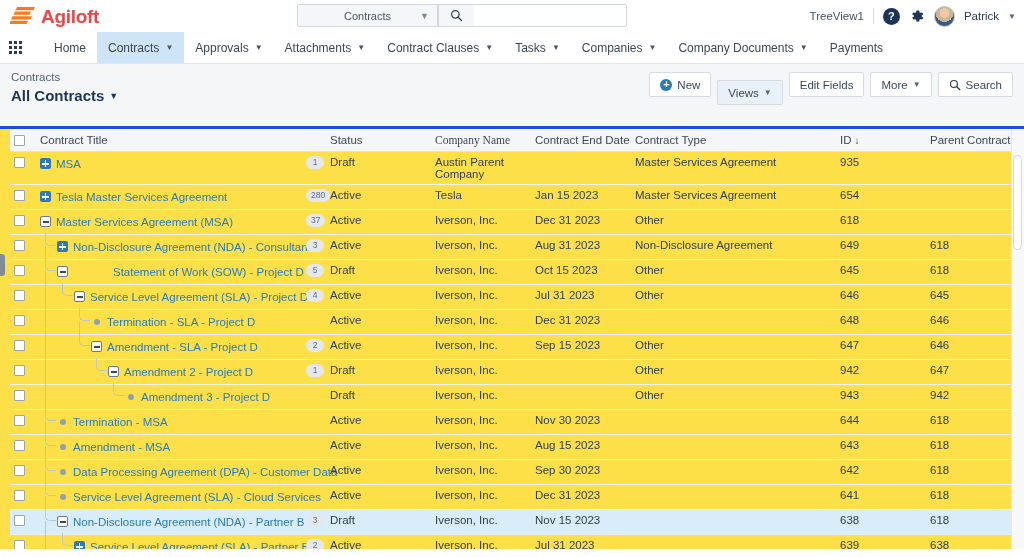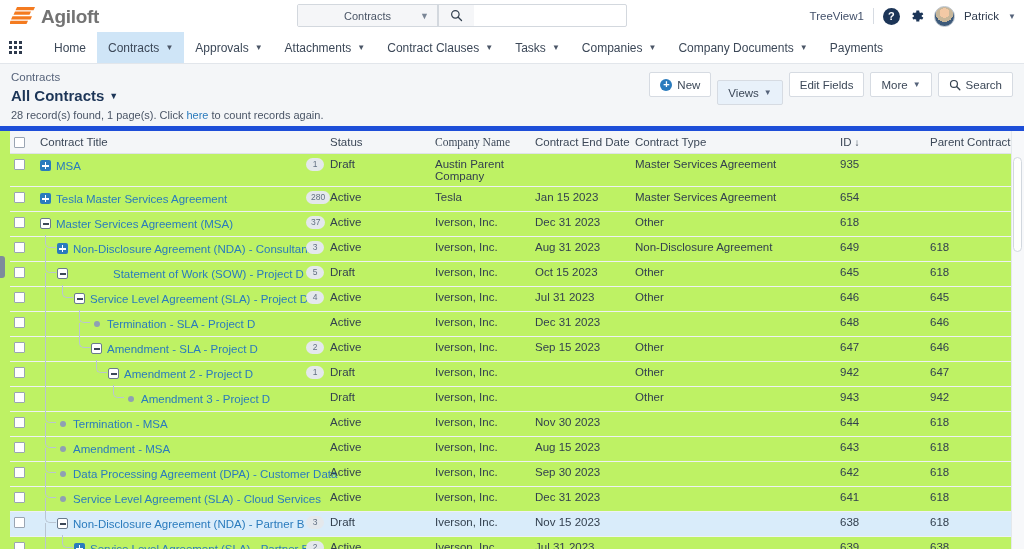--- a/index.html
+++ b/index.html
@@ -20,21 +20,21 @@
     background: #ffffff;
     display: flex;
     align-items: center;
   }
   .logo-wrap {
     display: flex; align-items: center;
     margin-left: 10px; gap: 5px;
   }
   .logo-mark { width: 26px; height: 20px; display:block; }
   .logo-text {
-    font-size: 19px; font-weight: bold; color: #737373;
+    font-size: 19px; font-weight: bold; color: #ef4444;
     letter-spacing: -0.3px; line-height: 1;
   }
 
   .searchbox {
     position: absolute; left: 297px; top: 4px;
     height: 23px; width: 330px;
     display: flex; align-items: stretch;
     border: 1px solid #d3d8de; border-radius: 2px;
     background: #fff; overflow: hidden;
   }
@@ -141,22 +141,22 @@
   .btn-caret { font-size: 8px; color: #55637a; }
   .cursor-hand {
     position: absolute; left: 812px; top: 84px;
     width: 14px; height: 18px; pointer-events: none;
   }
 
   
   .tablewrap {
     position: relative;
     height: 423px;
-    background: #bef264;
-    border-top: 5px solid #1d4ed8;
+    background: #fde047;
+    border-top: 3px solid #1d4ed8;
     overflow: hidden;
   }
   .collapse-handle {
     position: absolute; left: 0; top: 125px;
     width: 5px; height: 22px; background: #7e8b9c;
     border-radius: 0 3px 3px 0; cursor: pointer; z-index: 5;
   }
   table.grid {
     width: 1010px; border-collapse: collapse; table-layout: fixed;
     margin-left: 10px;
@@ -329,23 +329,20 @@
       </div>
     </div>
 </div>
 
 <div class="pagehead">
   <div class="crumb">Contracts</div>
   <div class="view-title">
     <span>All Contracts</span>
     <span class="view-caret">▼</span>
   </div>
-  <div class="reccount">
-    <span>28 record(s) found, 1 page(s). Click </span><a>here</a><span> to count records again.</span>
-  </div>
 
   <div class="toolbar">
     <div class="tbtn">
       <span class="plus-circle">+</span>
       <span>New</span>
     </div>
     <div class="tbtn hovered">
       <span>Views</span>
       <span class="btn-caret">▼</span>
     </div>

